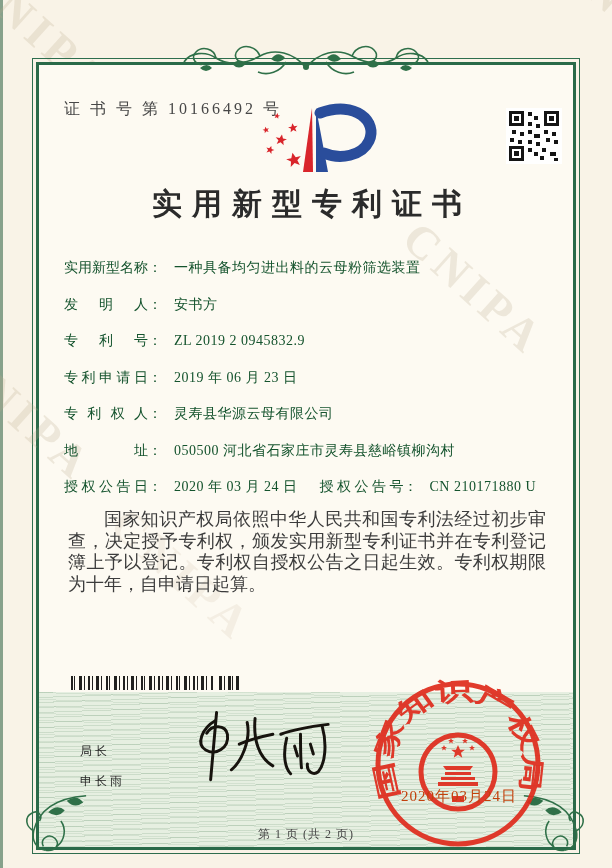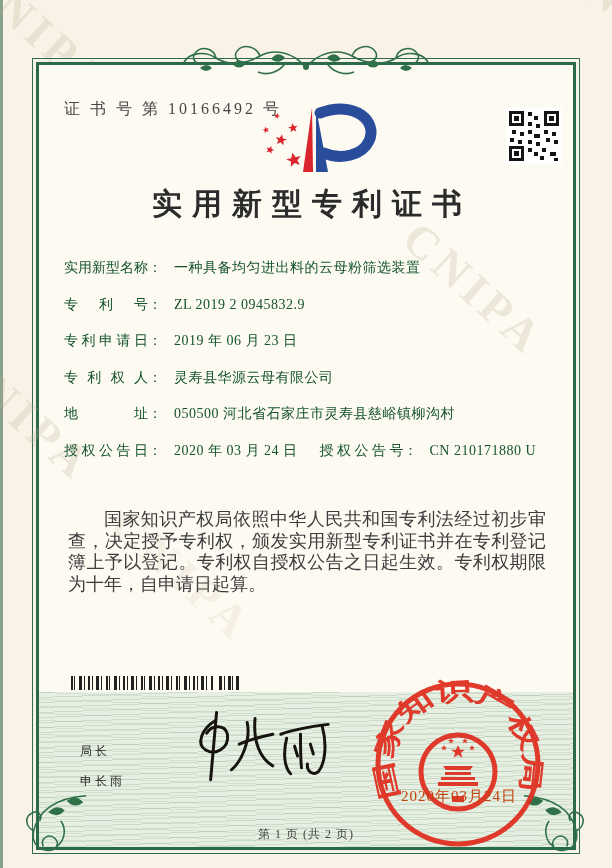--- a/index.html
+++ b/index.html
@@ -201,20 +201,23 @@
       </g>
     </svg>
 
     <div class="title">实用新型专利证书</div>
 
     <div class="fields">
       <div class="frow">
         <span class="flabel">实用新型名称</span><span class="fcolon">：</span><span class="fvalue">一种具备均匀进出料的云母粉筛选装置</span>
       </div>
       <div class="frow">
+        <span class="flabel">发明人</span><span class="fcolon">：</span><span class="fvalue">安书方</span>
+      </div>
+      <div class="frow">
         <span class="flabel">专利号</span><span class="fcolon">：</span><span class="fvalue">ZL 2019 2 0945832.9</span>
       </div>
       <div class="frow">
         <span class="flabel">专利申请日</span><span class="fcolon">：</span><span class="fvalue">2019 年 06 月 23 日</span>
       </div>
       <div class="frow">
         <span class="flabel">专利权人</span><span class="fcolon">：</span><span class="fvalue">灵寿县华源云母有限公司</span>
       </div>
       <div class="frow">
         <span class="flabel">地址</span><span class="fcolon">：</span><span class="fvalue">050500 河北省石家庄市灵寿县慈峪镇柳沟村</span>

